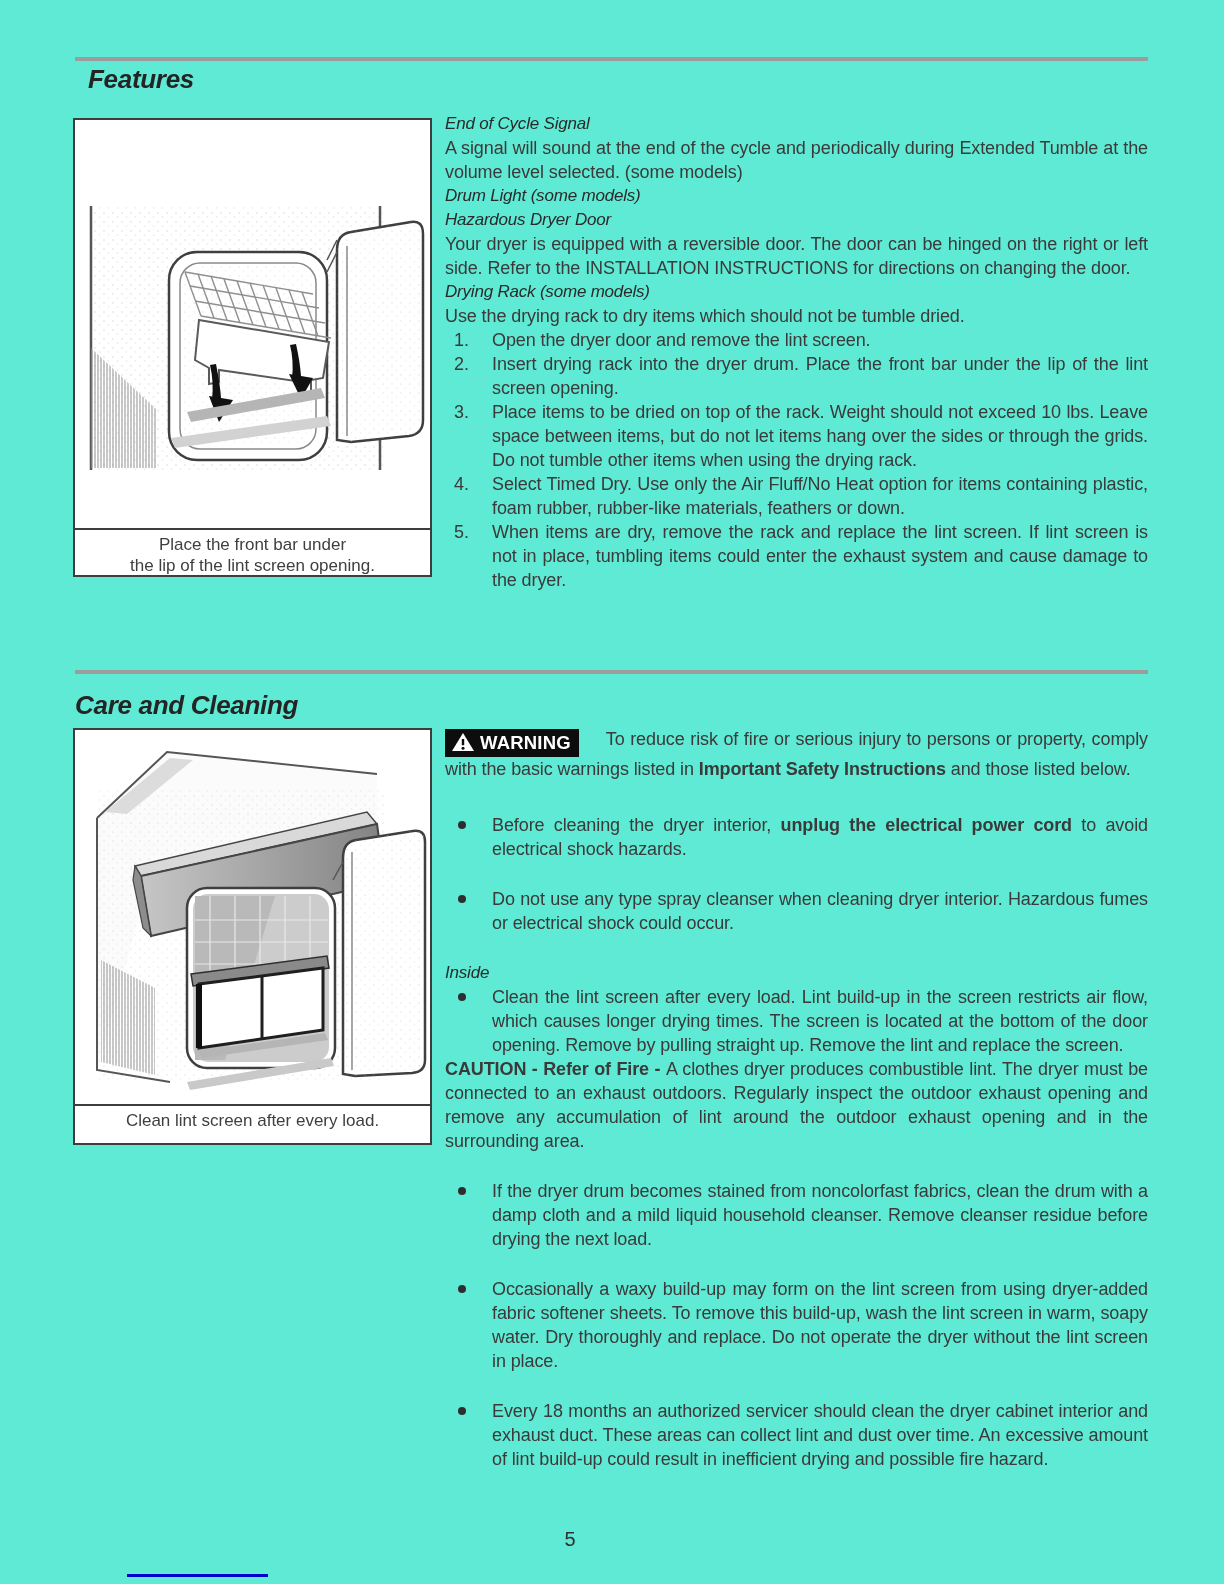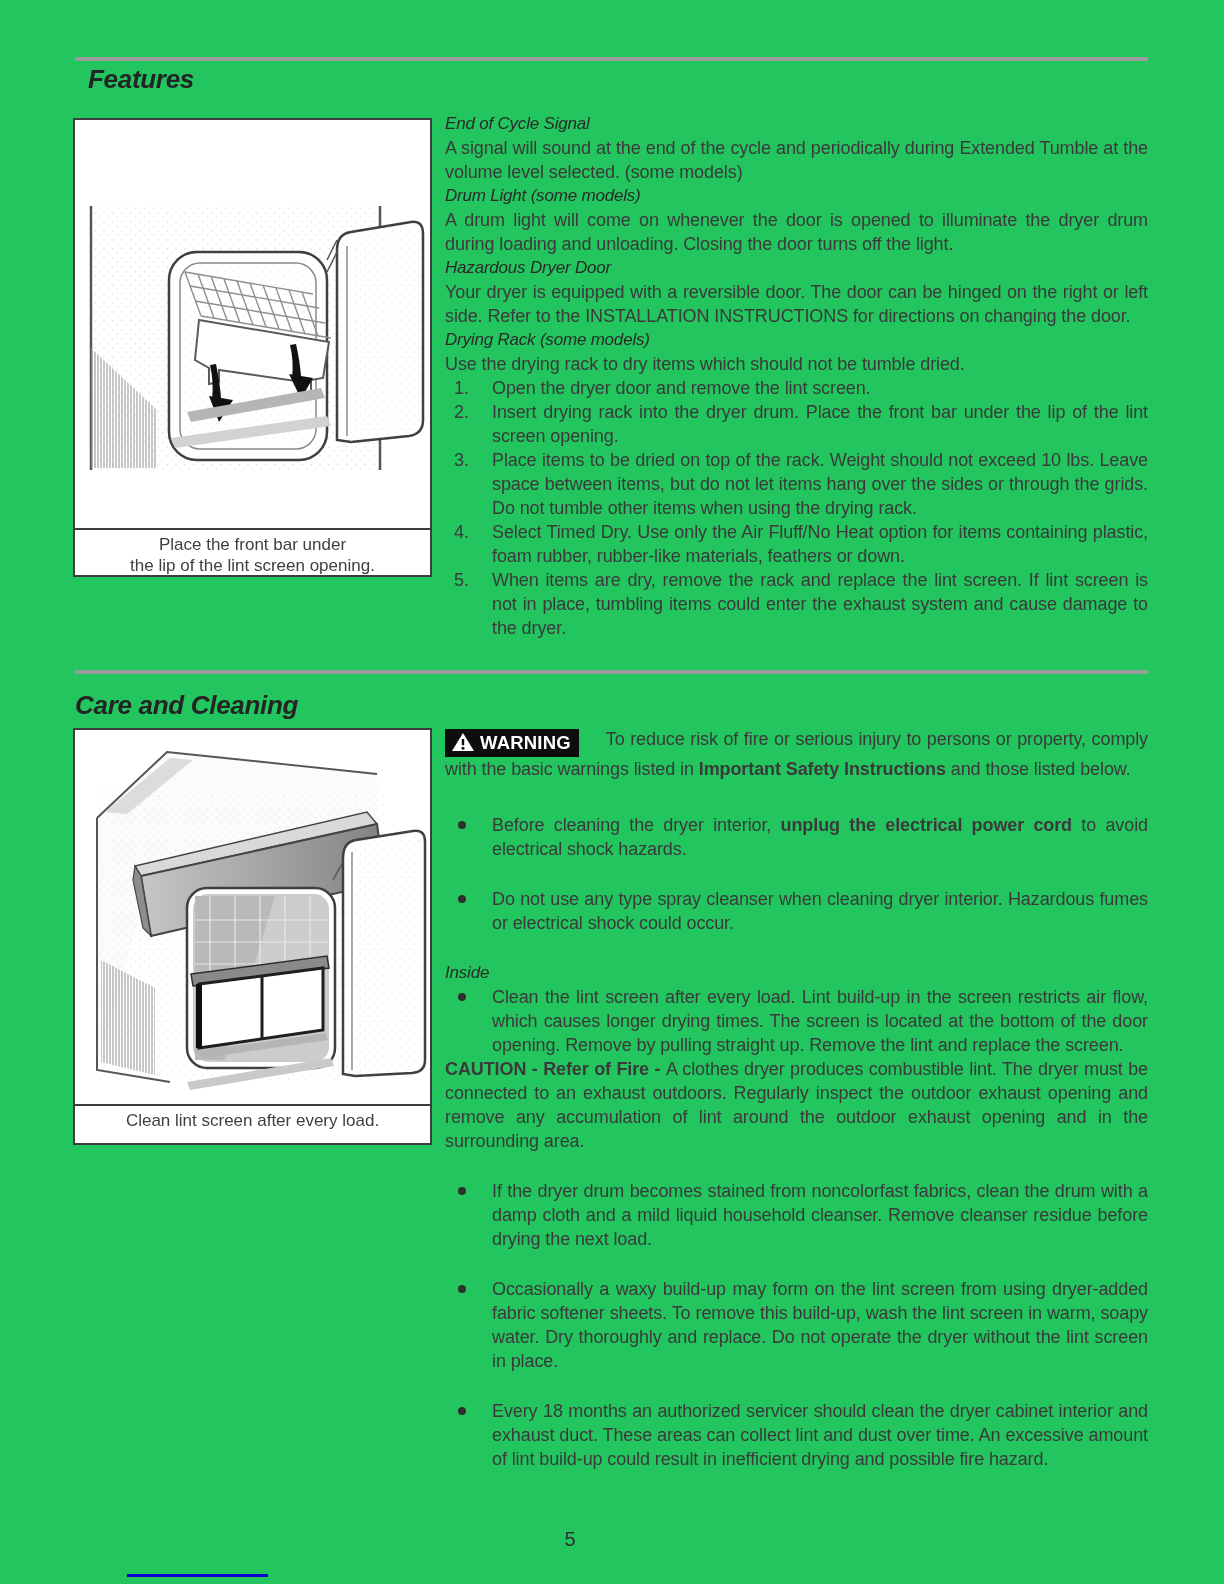--- a/index.html
+++ b/index.html
@@ -1,18 +1,18 @@
 <!DOCTYPE html>
 <html><head>
 <meta charset="utf-8">
 <style>
   html,body { margin:0; padding:0; background:#ffffff; }
   .page {
     position:relative; width:1224px; height:1584px;
-    background:#22c55e; overflow:hidden;
+    background:#5eead4; overflow:hidden;
     font-family:"Liberation Sans", sans-serif;
     color:#3a3a3a;
     -webkit-font-smoothing:antialiased;
   }
   .rule { position:absolute; left:75px; width:1073px; height:4px; background:#9c9c9c; }
   .sec-head {
     position:absolute; margin:0;
     font-size:26px; font-weight:700; font-style:italic;
     color:#242424; letter-spacing:-0.3px;
   }
@@ -123,21 +123,20 @@
     <div class="fig-caption">
       <div>Place the front bar under</div>
       <div>the lip of the lint screen opening.</div>
     </div>
   </div>
 
   <div class="col" style="top:112px">
     <h4 class="inline-head">End of Cycle Signal</h4>
     <p class="body">A signal will sound at the end of the cycle and periodically during Extended Tumble at the volume level selected. (some models)</p>
     <h4 class="inline-head">Drum Light (some models)</h4>
-    <p class="body">A drum light will come on whenever the door is opened to illuminate the dryer drum during loading and unloading. Closing the door turns off the light.</p>
     <h4 class="inline-head">Hazardous Dryer Door</h4>
     <p class="body">Your dryer is equipped with a reversible door. The door can be hinged on the right or left side. Refer to the INSTALLATION INSTRUCTIONS for directions on changing the door.</p>
     <h4 class="inline-head">Drying Rack (some models)</h4>
     <p class="body">Use the drying rack to dry items which should not be tumble dried.</p>
     <ol class="steps">
       <li><span class="step-num">1.</span><span>Open the dryer door and remove the lint screen.</span></li>
       <li><span class="step-num">2.</span><span>Insert drying rack into the dryer drum. Place the front bar under the lip of the lint screen opening.</span></li>
       <li><span class="step-num">3.</span><span>Place items to be dried on top of the rack. Weight should not exceed 10 lbs. Leave space between items, but do not let items hang over the sides or through the grids. Do not tumble other items when using the drying rack.</span></li>
       <li><span class="step-num">4.</span><span>Select Timed Dry. Use only the Air Fluff/No Heat option for items containing plastic, foam rubber, rubber-like materials, feathers or down.</span></li>
       <li><span class="step-num">5.</span><span>When items are dry, remove the rack and replace the lint screen. If lint screen is not in place, tumbling items could enter the exhaust system and cause damage to the dryer.</span></li>

